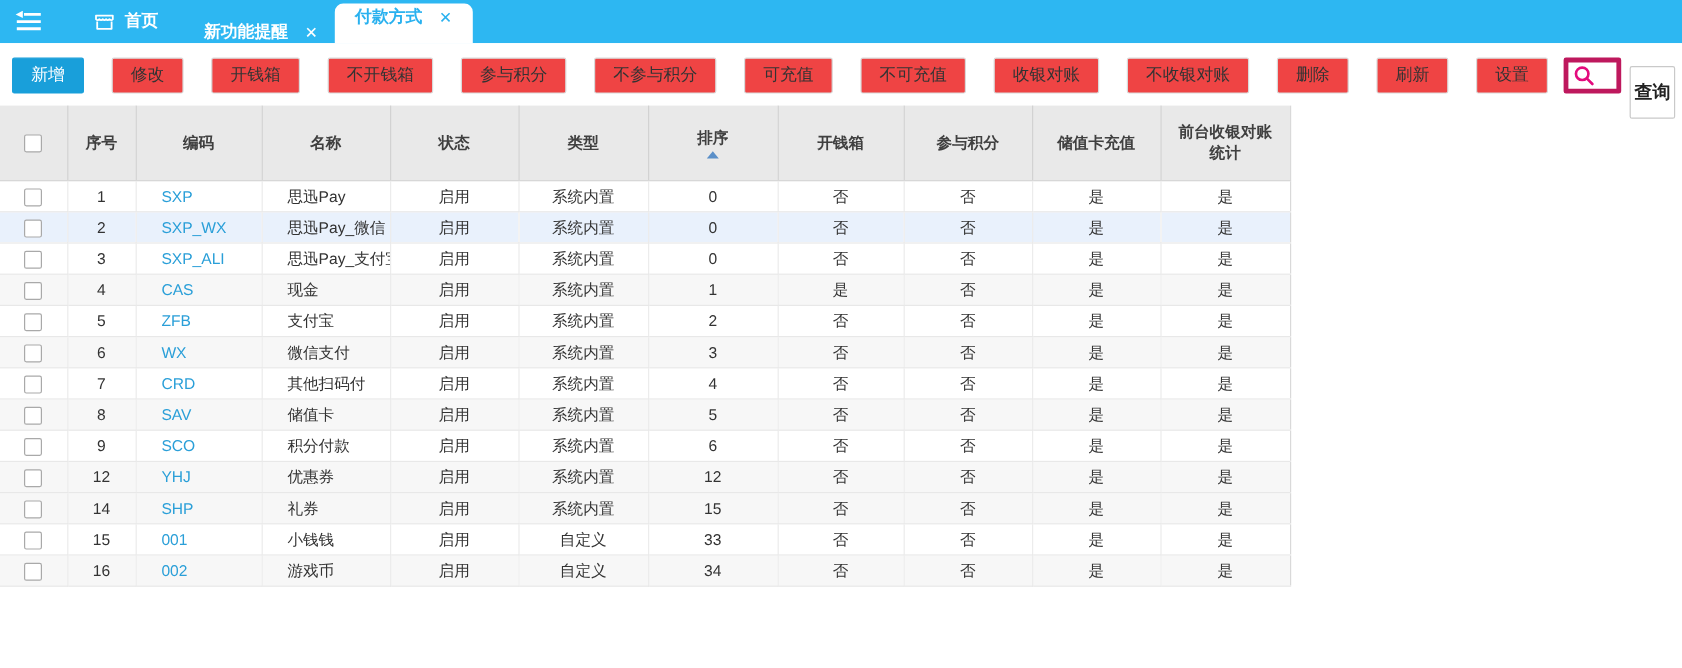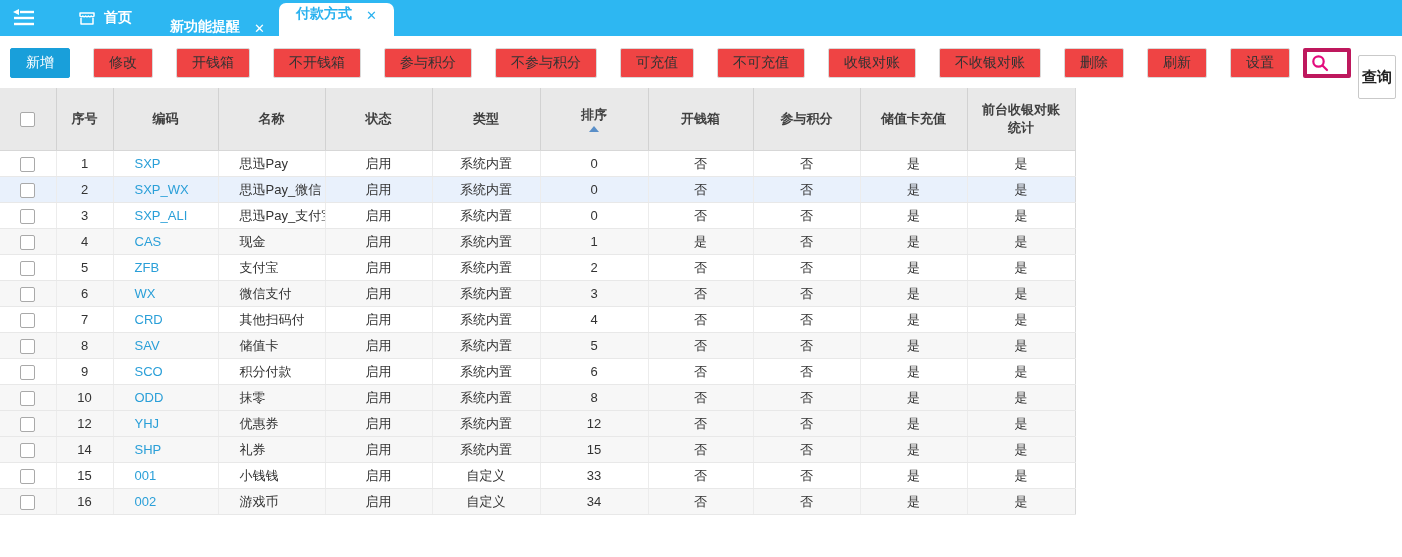--- a/index.html
+++ b/index.html
@@ -295,33 +295,20 @@
     <td>启用</td>
     <td>系统内置</td>
     <td>6</td>
     <td>否</td>
     <td>否</td>
     <td>是</td>
     <td>是</td>
   </tr>
       <tr class="striped">
     <td><span class="checkbox"></span></td>
-    <td>10</td>
-    <td class="l link">ODD</td>
-    <td class="l">抹零</td>
-    <td>启用</td>
-    <td>系统内置</td>
-    <td>8</td>
-    <td>否</td>
-    <td>否</td>
-    <td>是</td>
-    <td>是</td>
-  </tr>
-      <tr class="striped">
-    <td><span class="checkbox"></span></td>
     <td>12</td>
     <td class="l link">YHJ</td>
     <td class="l">优惠券</td>
     <td>启用</td>
     <td>系统内置</td>
     <td>12</td>
     <td>否</td>
     <td>否</td>
     <td>是</td>
     <td>是</td>

